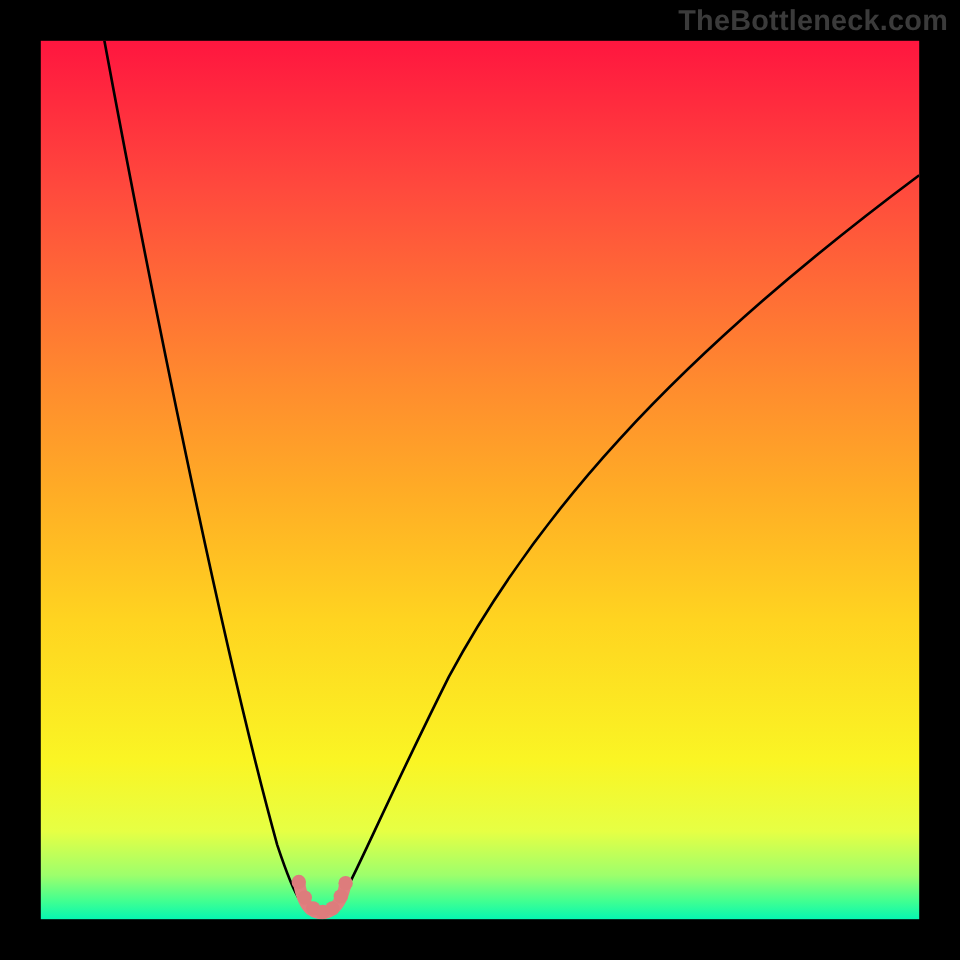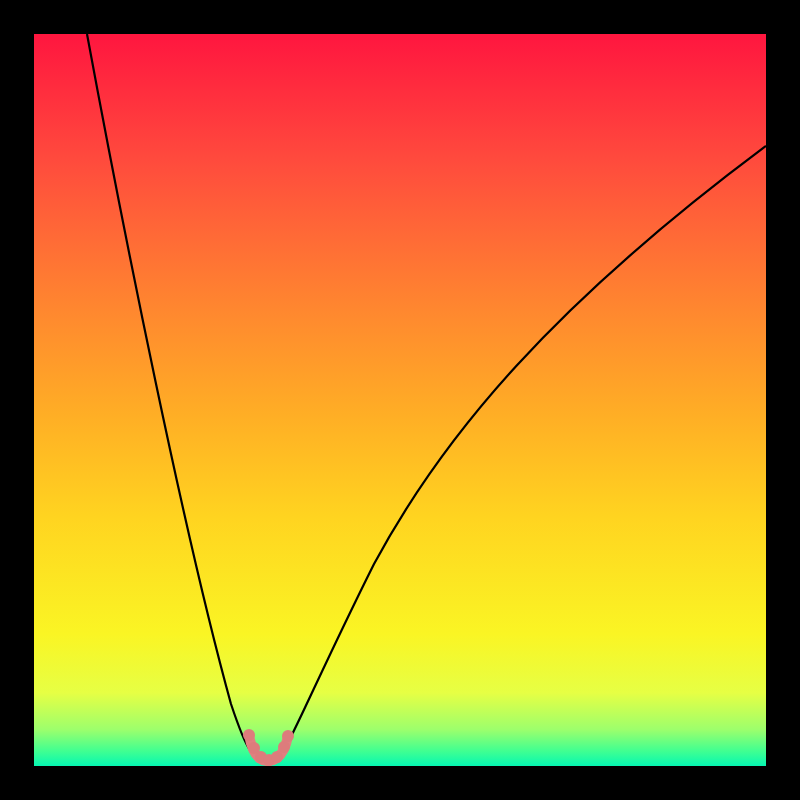--- a/index.html
+++ b/index.html
@@ -53,20 +53,21 @@
     left: 0;
     top: 0;
     width: 732px;
     height: 732px;
   }
 </style>
 </head>
 <body>
 
 <div class="frame">
+  <div class="watermark">TheBottleneck.com</div>
   <div class="plot">
     <svg class="curve" viewBox="0 0 732 732" preserveAspectRatio="none">
       <path d="M 53 0
                C 90 200, 150 500, 197 670
                C 207 700, 213 712, 216 716" stroke="#000" stroke-width="2.2" fill="none"></path>
       <path d="M 250 716
                C 260 700, 290 630, 340 530
                C 410 400, 520 270, 732 112" stroke="#000" stroke-width="2.2" fill="none"></path>
       <g>
         <path d="M 215 701

